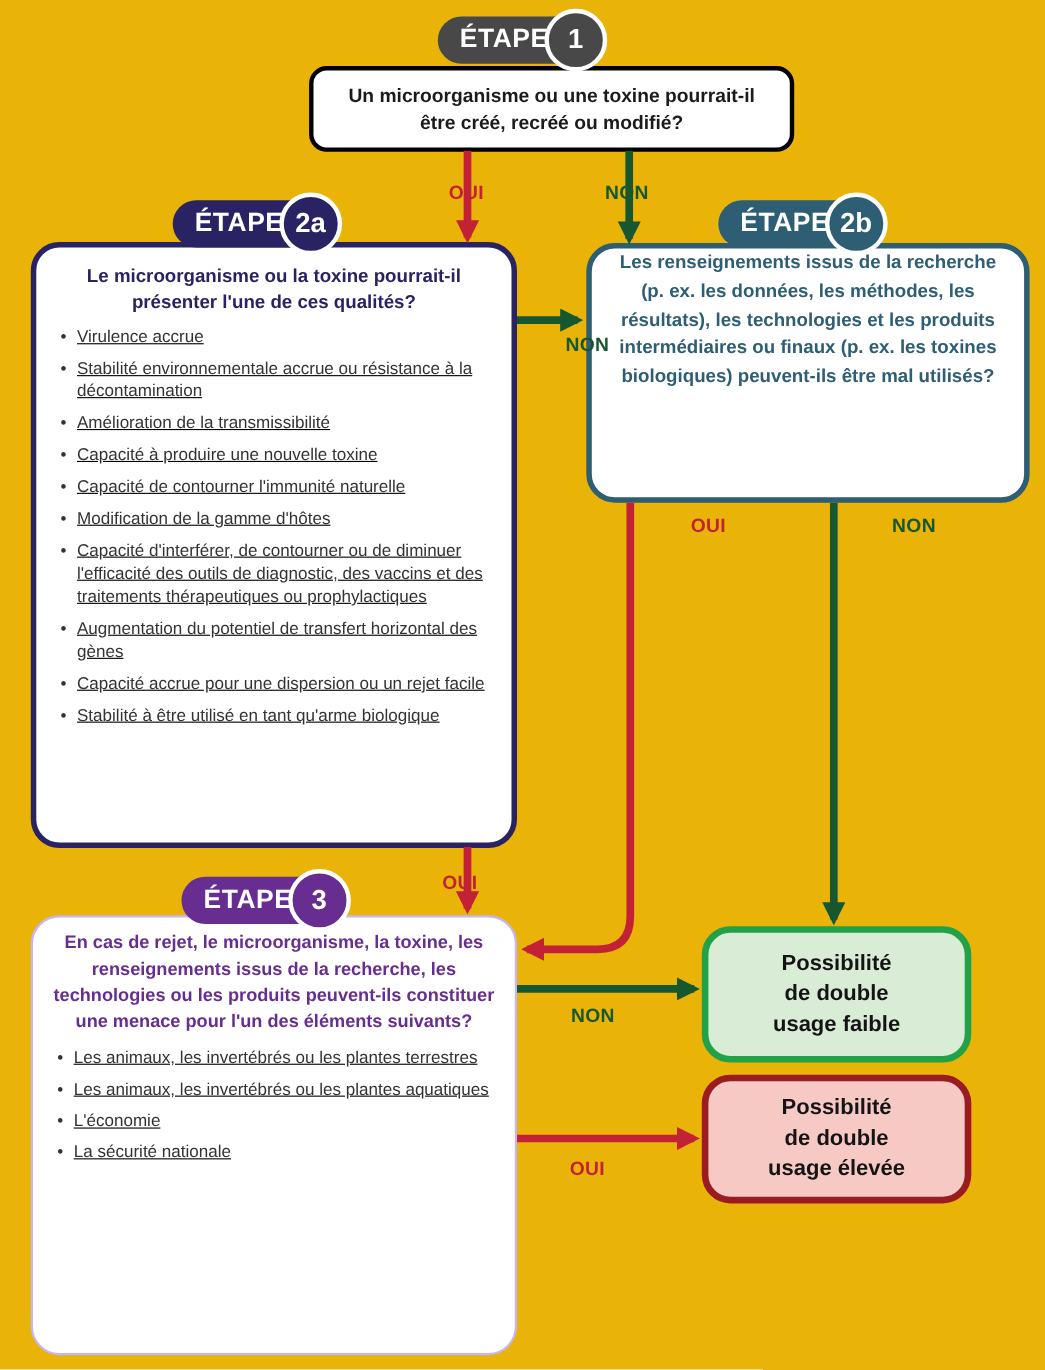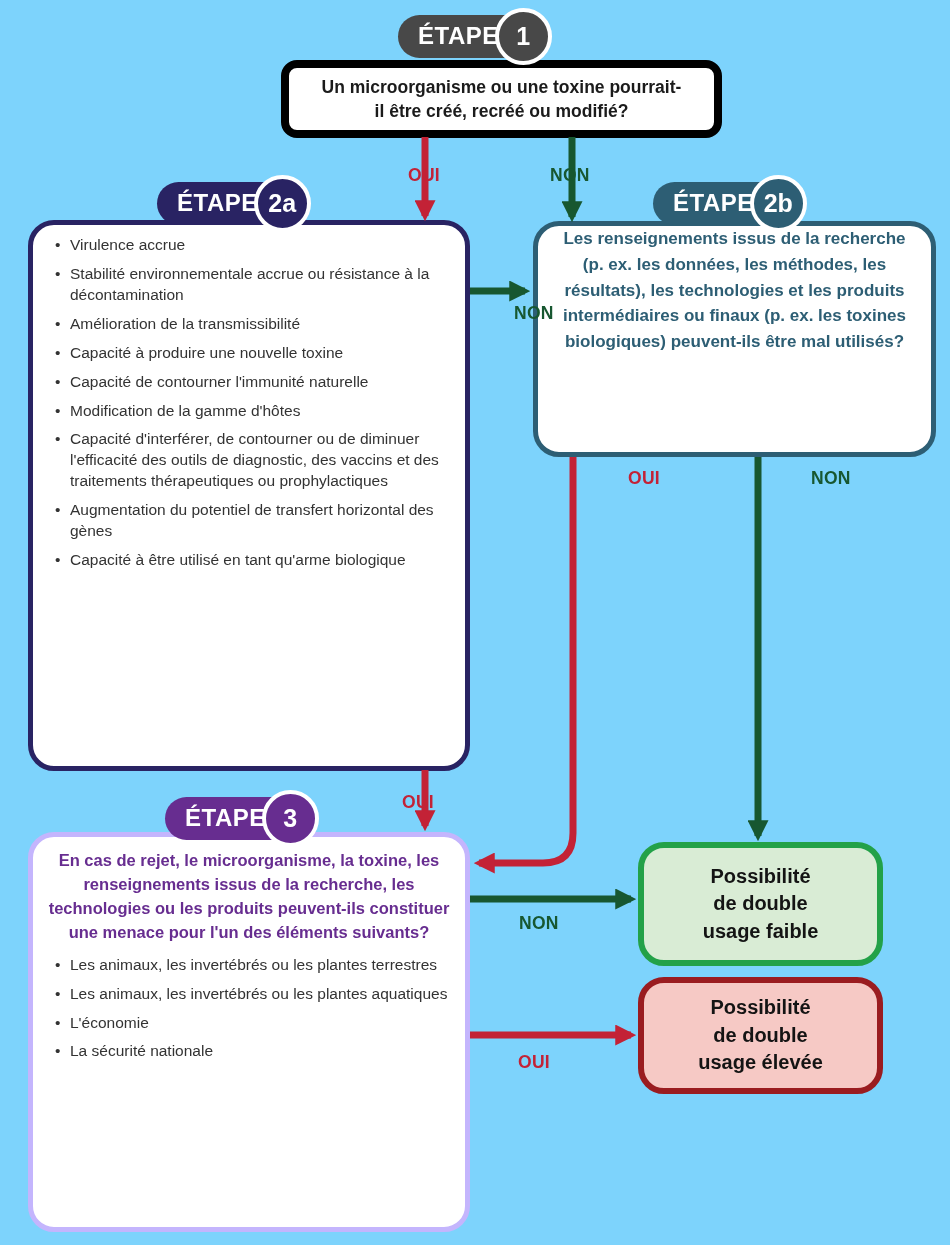--- a/index.html
+++ b/index.html
@@ -1,33 +1,33 @@
 <!DOCTYPE html>
 <html lang="fr"><head>
 <meta charset="utf-8">
 <style>
   html,body{margin:0;padding:0;background:#fdfdfd;}
   .canvas{
-    position:relative;width:950px;height:1245px;background:#7dd3fc;overflow:hidden;
+    position:relative;width:950px;height:1245px;background:#eab308;overflow:hidden;
     font-family:"Liberation Sans","DejaVu Sans",sans-serif;
   }
   .edges{position:absolute;left:0;top:0;width:950px;height:1245px;z-index:3;pointer-events:none;}
   .box{position:absolute;box-sizing:border-box;background:#fff;z-index:1;}
   .box-q{font-weight:bold;text-align:center;}
-  #box-step1{left:281px;top:60px;width:441px;height:78px;border:8px solid #000000;border-radius:16px;
+  #box-step1{left:281px;top:60px;width:441px;height:78px;border:4px solid #000000;border-radius:16px;
     display:flex;align-items:center;justify-content:center;padding:0 28px;}
   #box-step1 .box-q{color:#1b1b1b;font-size:17.5px;line-height:1.4;}
   #box-step2a{left:28px;top:220px;width:442px;height:551px;border:5px solid #292363;border-radius:26px;}
   #box-step2a .box-q{color:#292363;font-size:17px;line-height:1.4;margin:14px 18px 6px;}
   #box-step2b{left:533px;top:221px;width:403px;height:236px;border:5px solid #2d5e74;border-radius:26px;
     display:flex;justify-content:center;padding:0 22px;}
   #box-step2b .box-q{color:#2d5e74;font-size:17px;line-height:1.52;}
-  #box-step3{left:28px;top:832px;width:442px;height:400px;border:5px solid #c4b5fd;border-radius:26px;}
+  #box-step3{left:28px;top:832px;width:442px;height:400px;border:2px solid #c4b5fd;border-radius:26px;}
   #box-step3 .box-q{color:#672d90;font-size:16.5px;line-height:1.45;margin:12px 14px 6px;}
-  .bullets{list-style:none;margin:10px 8px 0 20px;padding:0;}
+  .bullets{list-style:none;margin:10px 8px 0 20px;padding:0;text-decoration:underline;}
   .bullets li{position:relative;padding-left:17px;font-size:15.5px;color:#333;line-height:1.35;margin-bottom:8px;}
   .bullets li::before{content:"\2022";position:absolute;left:2px;top:0;color:#333;}
   .outcome{position:absolute;box-sizing:border-box;z-index:1;border-radius:26px;
     display:flex;align-items:center;justify-content:center;text-align:center;
     font-weight:bold;font-size:20px;line-height:1.38;color:#141414;white-space:pre-line;}
   #outcome-low{left:638px;top:842px;width:245px;height:124px;background:#d9ecd5;border:6px solid #23a148;}
   #outcome-high{left:638px;top:977px;width:245px;height:117px;background:#f6c9c5;border:6px solid #9a1c20;}
   .badge{position:absolute;display:flex;align-items:center;height:58px;z-index:6;}
   .badge-pill{height:43px;border-radius:22px;color:#fff;font-weight:bold;font-size:24px;
     display:flex;align-items:center;padding:0 42px 0 20px;letter-spacing:.5px;}
@@ -71,30 +71,32 @@
     <div class="box-q">Un microorganisme ou une toxine pourrait-il être créé, recréé ou modifié?</div>
   </div>
 
   <div class="badge" style="left:157px;top:174px;">
     <div class="badge-pill bg-navy">
       <span>ÉTAPE</span>
     </div>
     <div class="badge-circle bg-navy">2a</div>
   </div>
   <div class="box" id="box-step2a">
+    <div class="box-q">Le microorganisme ou la toxine pourrait-il présenter l'une de ces qualités?</div>
     <ul class="bullets">
         <li>Virulence accrue</li>
         <li>Stabilité environnementale accrue ou résistance à la décontamination</li>
         <li>Amélioration de la transmissibilité</li>
         <li>Capacité à produire une nouvelle toxine</li>
         <li>Capacité de contourner l'immunité naturelle</li>
         <li>Modification de la gamme d'hôtes</li>
         <li>Capacité d'interférer, de contourner ou de diminuer l'efficacité des outils de diagnostic, des vaccins et des traitements thérapeutiques ou prophylactiques</li>
         <li>Augmentation du potentiel de transfert horizontal des gènes</li>
-        <li>Capacité à être utilisé en tant qu'arme biologique</li>
+        <li>Capacité accrue pour une dispersion ou un rejet facile</li>
+        <li>Stabilité à être utilisé en tant qu'arme biologique</li>
       </ul>
   </div>
 
   <div class="badge" style="left:653px;top:174px;">
     <div class="badge-pill bg-teal">
       <span>ÉTAPE</span>
     </div>
     <div class="badge-circle bg-teal">2b</div>
   </div>
   <div class="box" id="box-step2b">

